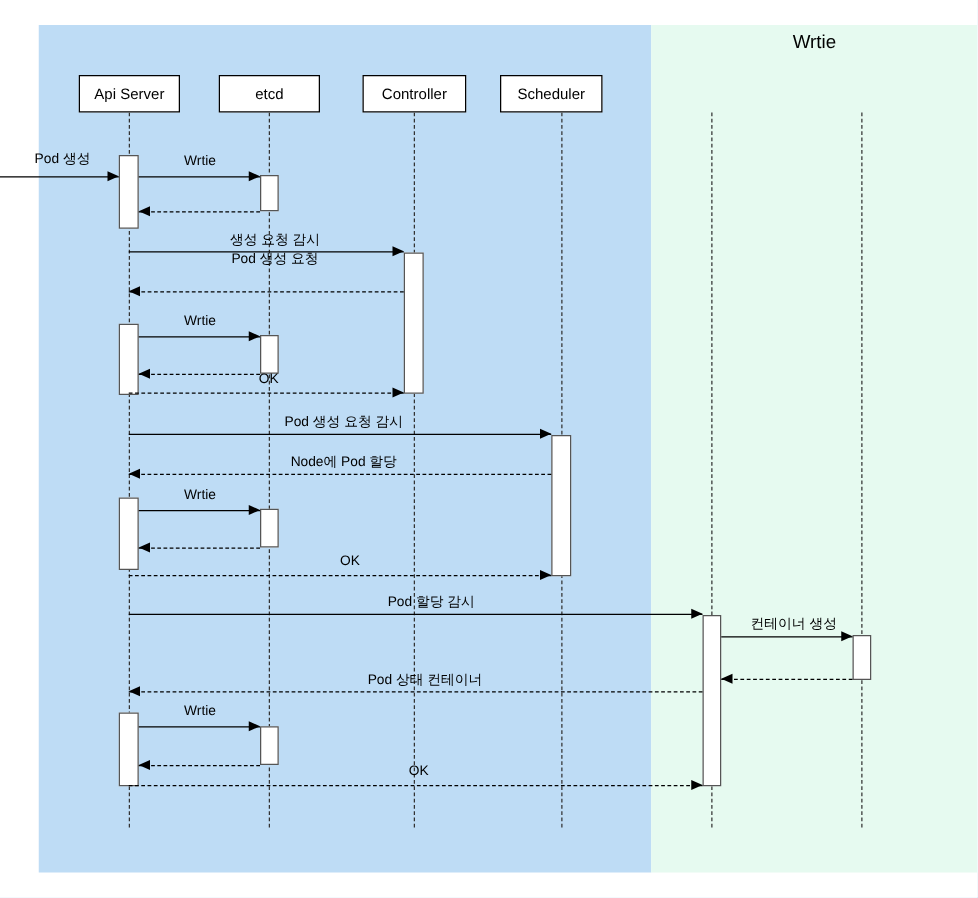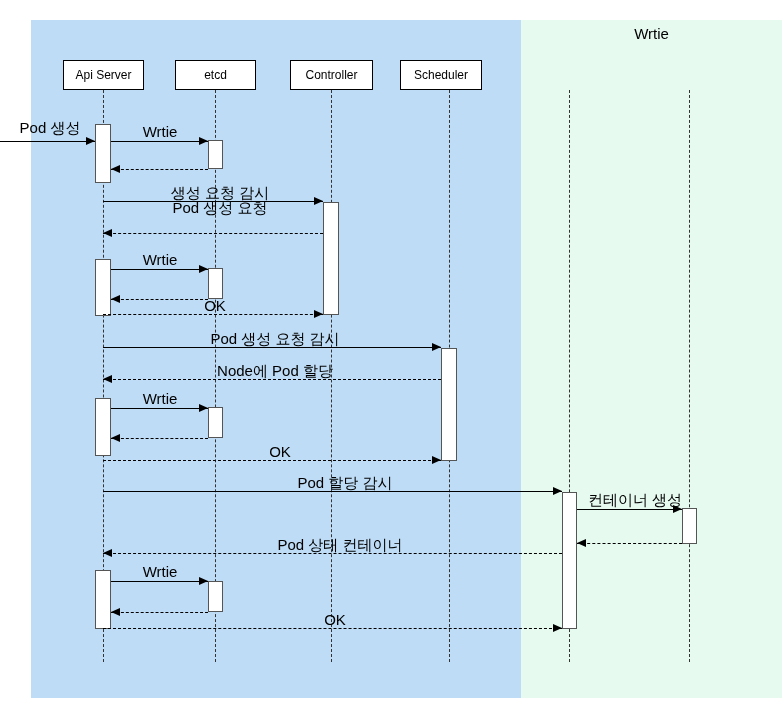--- a/index.html
+++ b/index.html
@@ -83,21 +83,21 @@
     border-bottom: 4px solid transparent;
     border-left: 9px solid #000000;
   }
   .arrowhead.left {
     border-top: 4px solid transparent;
     border-bottom: 4px solid transparent;
     border-right: 9px solid #000000;
   }
   .msg-label {
     position: absolute;
-    font-size: 15px;
+    font-size: 11px;
     color: #000000;
     white-space: nowrap;
     text-align: center;
   }
 </style>
 </head>
 <body>
 
 <div id="canvas">
 

